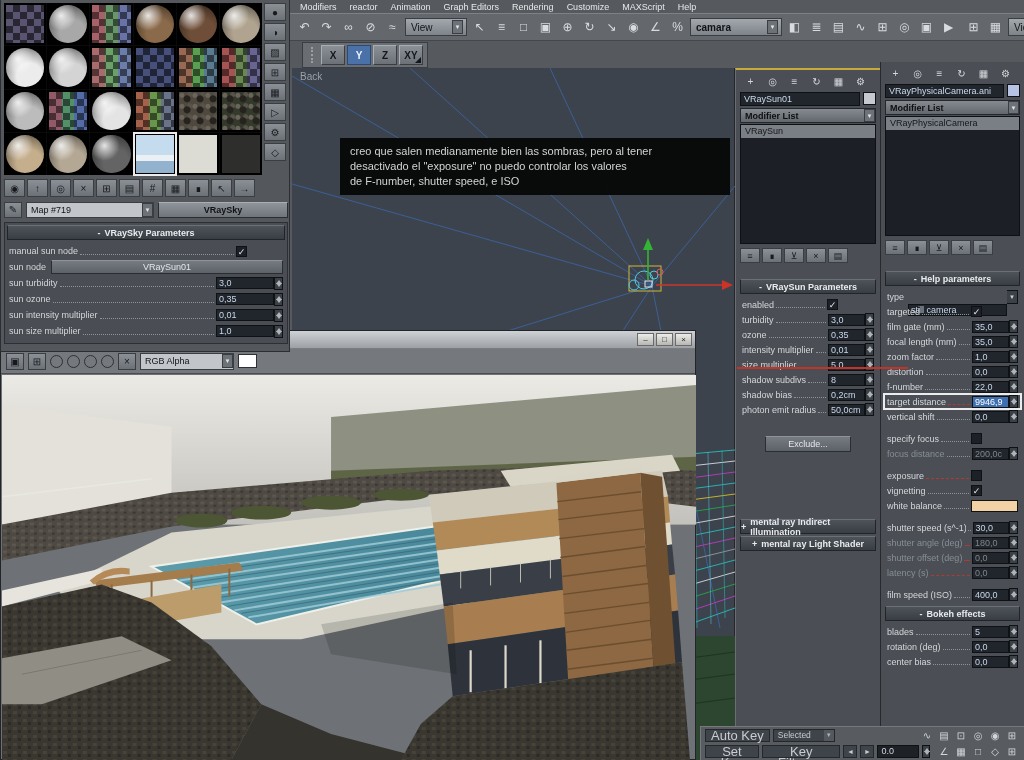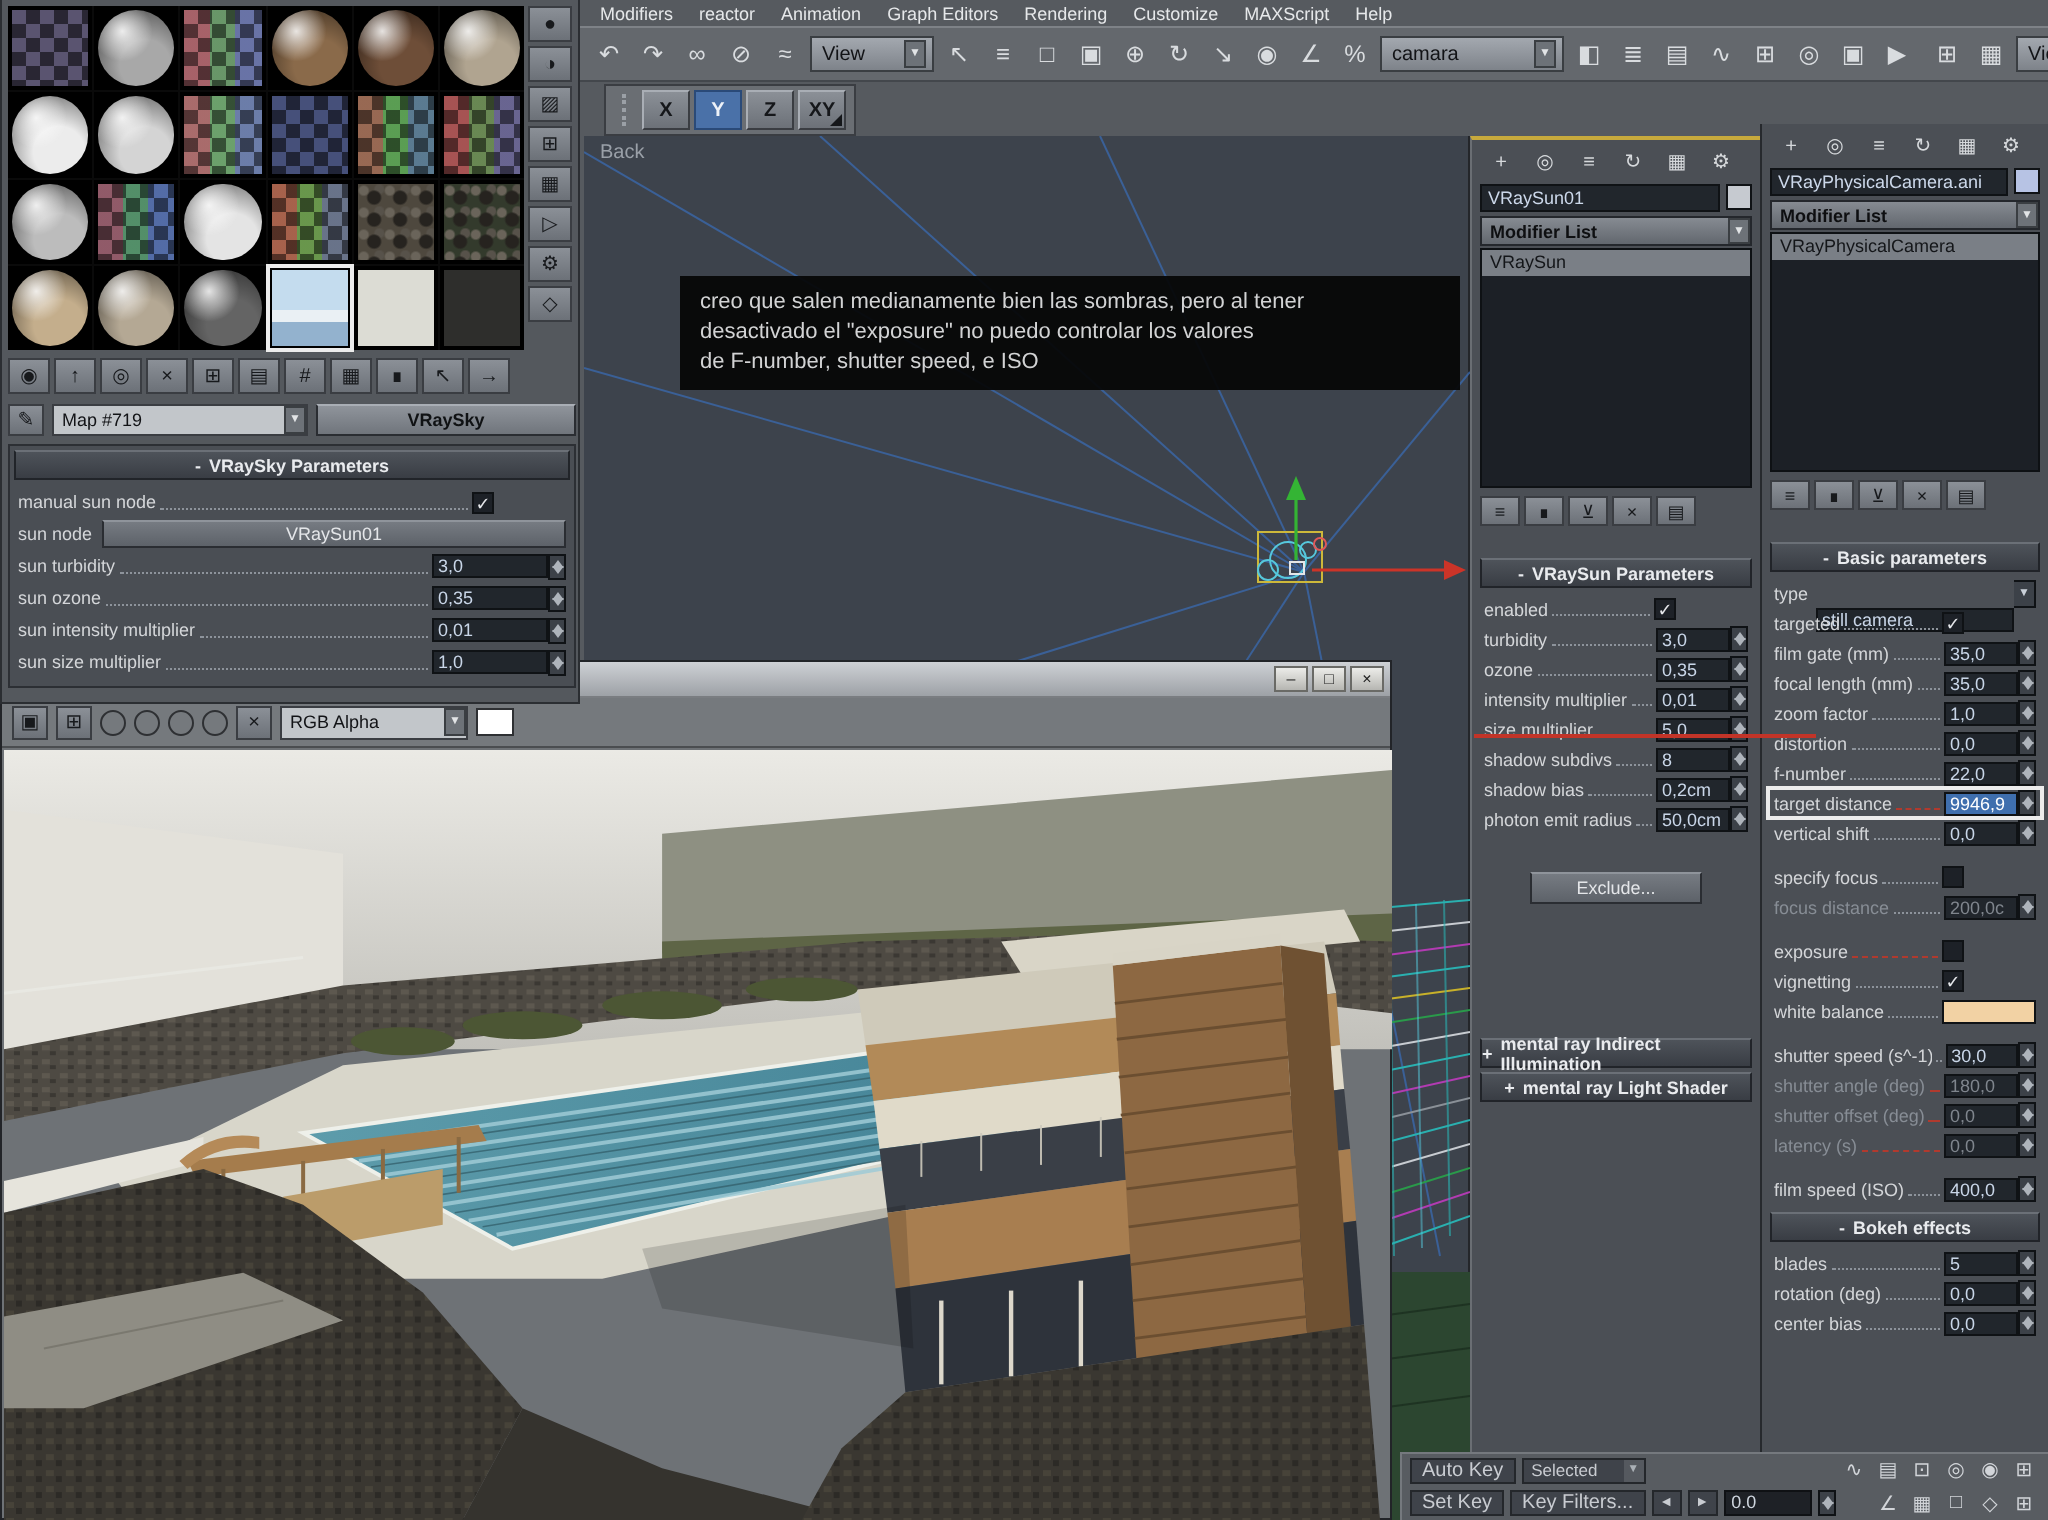--- a/index.html
+++ b/index.html
@@ -8,21 +8,21 @@
 .abs{position:absolute;}
 button{font-family:inherit;cursor:default;}
 
 
 #menubar{left:290px;top:0;width:734px;height:13px;display:flex;gap:13px;align-items:center;padding:0 10px;background:#565a5f;z-index:30;}
 .menu-item{color:#e6e8ea;font-size:9px;white-space:nowrap;}
 #main-toolbar{left:290px;top:13px;width:734px;height:28px;display:flex;align-items:center;gap:2px;padding:0 4px;background:#64686d;border-top:1px solid #7e8287;border-bottom:1px solid #43474c;z-index:30;}
 .tbgroup{display:flex;gap:1px;align-items:center;}
 .icon-btn{display:flex;align-items:center;justify-content:center;background:transparent;border:1px solid transparent;color:#d9dcdf;font-size:12px;width:21px;height:22px;}
 .tbdd{height:18px;background:linear-gradient(#a3a8af,#7e838a);border:1px solid #3a3e42;color:#121316;font-size:10px;display:flex;align-items:center;padding:0 3px 0 5px;gap:6px;min-width:62px;justify-content:space-between;}
-.tbdd.wide{min-width:92px;}
+.tbdd.wide{min-width:92px;font-weight:bold;}
 .dd-box{width:11px;height:14px;background:#6d7278;border:1px solid #3a3e42;display:flex;align-items:center;justify-content:center;}
 .dd-box::after{content:"▼";font-size:6px;color:#e2e4e6;}
 #axis-toolbar{left:302px;top:42px;height:26px;display:flex;align-items:center;gap:2px;padding:2px 4px 2px 8px;background:#6a6e73;border:1px solid #3a3d42;z-index:30;}
 #axis-toolbar::before{content:"";width:3px;height:16px;border-left:2px dotted #9ba0a6;margin-right:3px;}
 .axbtn{position:relative;width:24px;height:20px;background:linear-gradient(#8b9097,#6c7178);border:1px solid #3a3d42;border-top-color:#a9aeb5;border-left-color:#a9aeb5;color:#15171a;font-size:10px;font-weight:bold;}
 .axbtn.k-active{background:#4a71a8;color:#eef2f8;border-color:#2a4a78;}
 .axbtn.k-dd::after{content:"";position:absolute;right:1px;bottom:1px;border:3px solid transparent;border-right-color:#15171a;border-bottom-color:#15171a;}
 
 
 #viewport{left:292px;top:68px;width:443px;height:692px;background:#3d434c;border-right:1px solid #24262a;z-index:1;}
@@ -108,21 +108,21 @@
 #mpick{width:18px;height:16px;background:linear-gradient(#8b9097,#6c7178);border:1px solid #3a3d42;color:#17191c;font-size:10px;}
 #mmapdd{flex:0 0 128px;height:16px;background:#c2c6ca;border:1px solid #3a3d42;color:#121316;font-size:9px;display:flex;align-items:center;justify-content:space-between;padding-left:4px;}
 #mtypebtn{flex:1;height:16px;background:linear-gradient(#8f949b,#70757c);border:1px solid #2a2d32;border-top-color:#a9aeb5;color:#101214;font-size:9px;font-weight:bold;}
 #mrollout{position:absolute;left:3px;top:222px;width:284px;background:#4a4e54;border:1px solid #2c2f34;padding-bottom:2px;}
 #mrollout .prow{height:16px;}
 #mrollout .pval{width:58px;}
 
 
 #statusbar{left:700px;top:726px;width:324px;height:34px;background:#585c61;border-top:1px solid #75797e;border-left:1px solid #75797e;display:flex;flex-direction:column;z-index:25;}
 .sbrow{flex:1;display:flex;align-items:center;gap:3px;padding:0 4px;}
-.sbtn{height:13px;background:#3f434a;border:1px solid #24272b;color:#c9ccd1;font-size:10px;padding:0 5px;line-height:11px;}
+.sbtn{height:13px;background:#3f434a;border:1px solid #24272b;color:#c9ccd1;font-size:13px;padding:0 5px;line-height:11px;}
 .sdd{height:13px;min-width:62px;background:#3f434a;border:1px solid #24272b;color:#c9ccd1;font-size:8.5px;display:flex;align-items:center;justify-content:space-between;padding-left:4px;}
 .sdd::after{content:"▼";font-size:6px;color:#aab0b6;padding:0 2px;background:#55595f;height:11px;display:flex;align-items:center;}
 .sic{width:16px;height:14px;background:transparent;border:1px solid transparent;color:#d2d5d9;font-size:10px;display:flex;align-items:center;justify-content:center;}
 .timef{width:44px;height:13px;background:#1e2126;border:1px solid #0f1114;color:#cfd6df;font-size:9px;line-height:11px;padding:0 3px;}
 .sspace{flex:1;}
 .karr{width:15px;height:13px;background:#3f434a;border:1px solid #24272b;color:#c9ccd1;font-size:7px;line-height:11px;}
 </style>
 </head>
 <body>
 
@@ -819,21 +819,21 @@
         </button>
         <button class="stackbtn">
           <span>×</span>
         </button>
         <button class="stackbtn">
           <span>▤</span>
         </button>
       </div>
     <div class="rhdr">
       <span class="rstate">-</span>
-      <span>Basic parameters</span>
+      <span>Help parameters</span>
     </div>
     <div class="prows">
         <div class="prow k-dropdown">
         <span class="plab">type</span>
 
         <span class="pval">still camera</span>
 
         <span class="pdda"></span>
       </div>
         <div class="prow k-check k-on">

